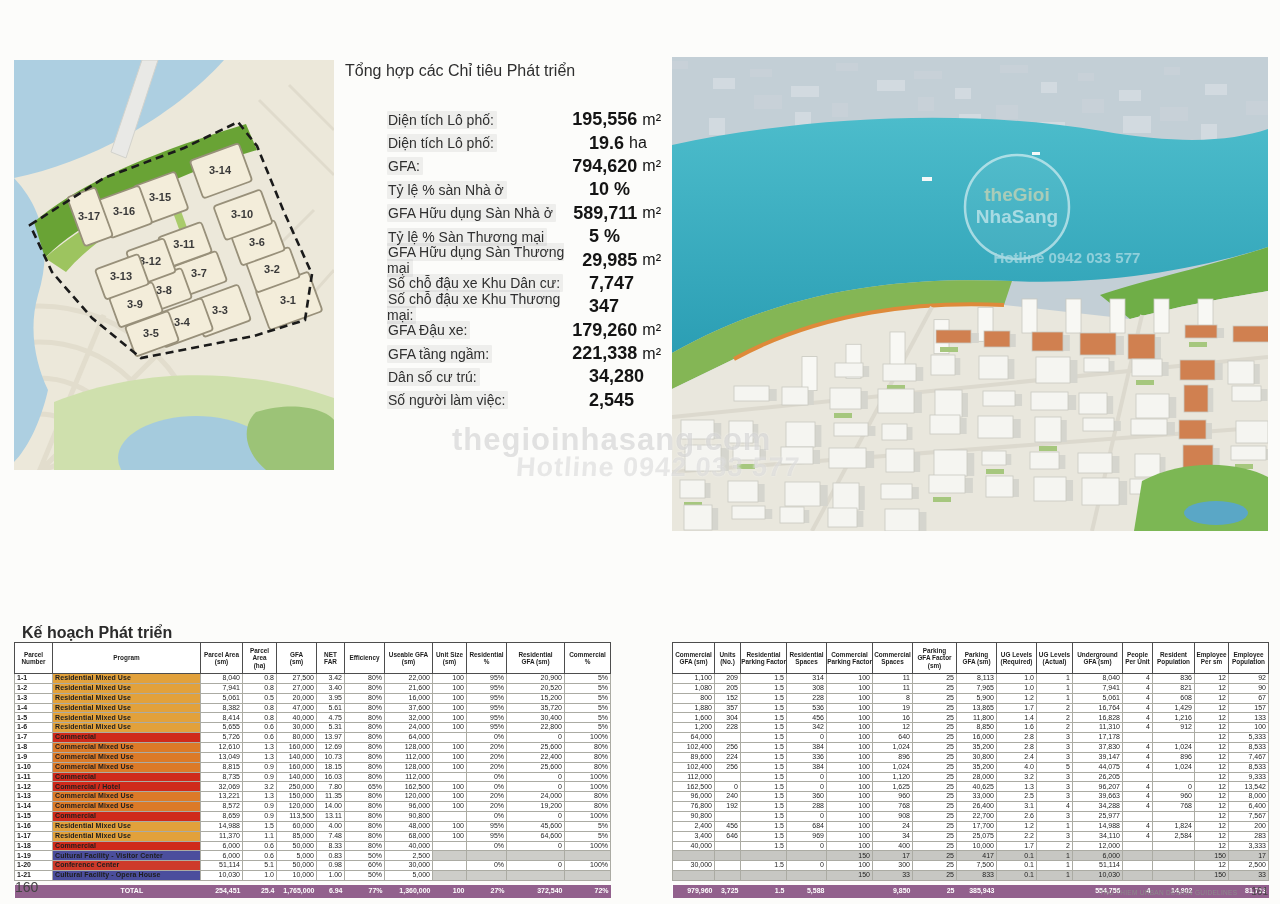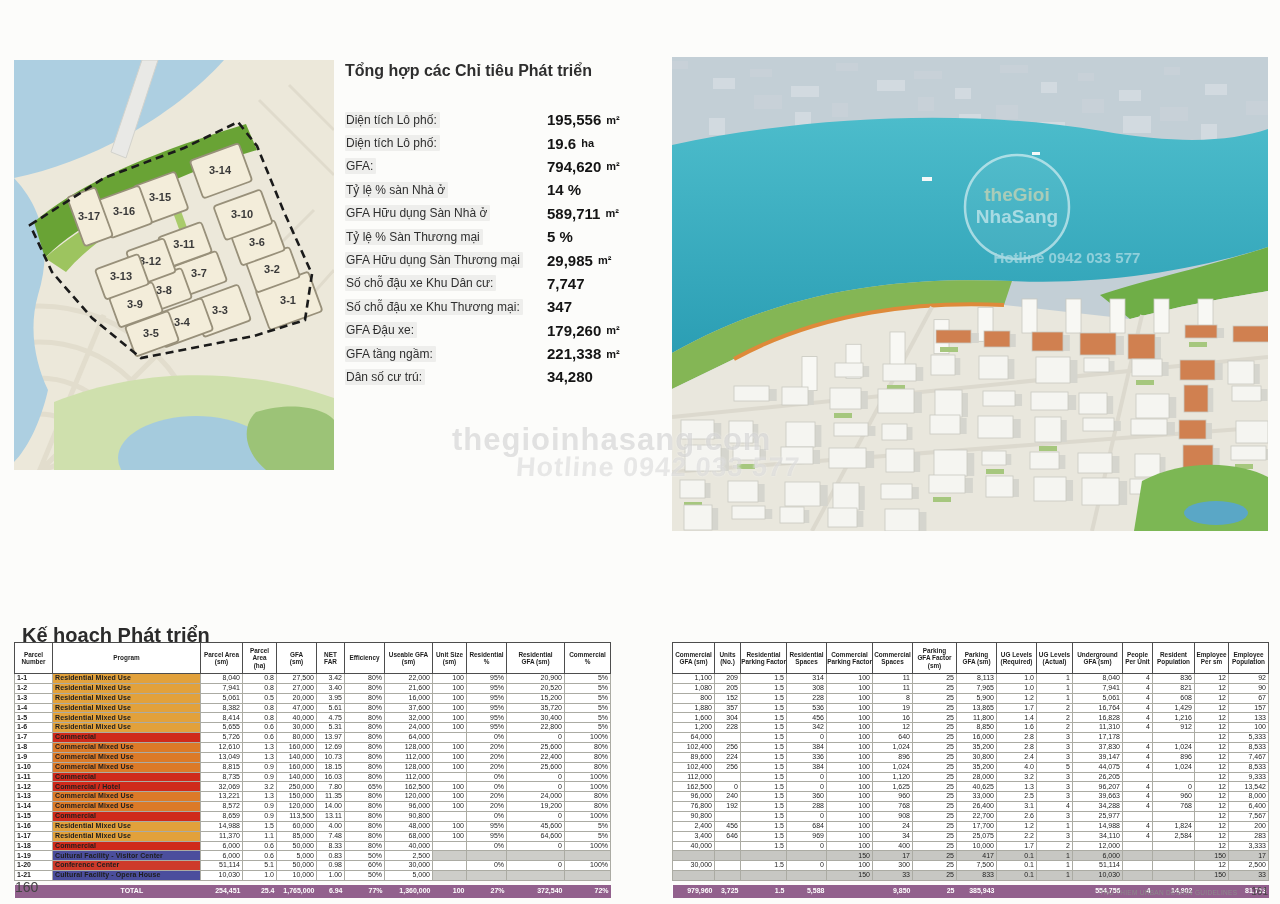--- a/index.html
+++ b/index.html
@@ -5,29 +5,29 @@
   html,body{margin:0;padding:0;}
   .page{position:relative;width:1280px;height:904px;background:#FCFCFA;font-family:"Liberation Sans",sans-serif;overflow:hidden;color:#222;}
   .page-title{position:absolute;left:16px;top:8px;margin:0;font-size:20px;font-weight:600;color:#3a3a3a;letter-spacing:.1px;}
   figure{margin:0;padding:0;}
   .map-figure{position:absolute;left:14px;top:60px;width:320px;height:410px;}
   .render-figure{position:absolute;left:672px;top:57px;width:596px;height:474px;}
   .map-figure svg,.render-figure svg{display:block;width:100%;height:100%;}
 
   
   .summary{position:absolute;left:345px;top:62px;width:316px;}
-  .summary h2{margin:0 0 28px 0;font-size:16px;font-weight:700;color:#2e2e2e;}
+  .summary h2{margin:0 0 28px 0;font-size:16px;font-weight:400;color:#2e2e2e;}
   .sum-row{display:flex;align-items:center;height:23.4px;}
-  .sum-label{width:202px;font-size:12px;color:#2f2f2f;}
+  .sum-label{width:202px;font-size:14px;color:#2f2f2f;margin-left:42px;}
   .sum-label span{background:rgba(0,0,0,0.055);padding:1px 3px 1px 1px;border-radius:1px;}
-  .sum-value{font-size:15px;font-weight:700;color:#141414;}
-  .sum-unit{font-size:11px;font-weight:700;color:#141414;margin-left:5px;}
+  .sum-value{font-size:18px;font-weight:700;color:#141414;}
+  .sum-unit{font-size:16px;font-weight:400;color:#141414;margin-left:5px;}
 
   
-  .plan-title{position:absolute;left:14px;top:616px;margin:8px;font-size:20px;font-weight:600;color:#2b2b2b;}
+  .plan-title{position:absolute;left:14px;top:616px;margin:8px;font-size:16px;font-weight:600;color:#2b2b2b;}
   .plan-table{position:absolute;top:642px;border-collapse:collapse;table-layout:fixed;width:596px;background:#fff;}
   #plan-left{left:14px;}
   #plan-right{left:672px;}
   .plan-table th{border:1px solid #4d4d4d;font-size:6.4px;line-height:7.2px;font-weight:700;color:#1c1c1c;text-align:center;vertical-align:middle;white-space:pre-line;height:28px;padding:1px 0;overflow:hidden;}
   .plan-table td{border:1px solid #ABABA3;font-size:7px;line-height:8.6px;height:8.86px;padding:0 2px;white-space:nowrap;overflow:hidden;color:#1d1d1d;}
   .plan-table td.num{text-align:right;}
   .plan-table td.parcel{font-weight:700;text-align:left;}
   .plan-table td.program{font-weight:700;letter-spacing:.1px;}
   .plan-table td.gray{background:#CDCDC9;}
   .plan-table tr.shaded td{background:#C7C7C3;}
@@ -132,21 +132,21 @@
           <span class="sum-value">19.6</span>
           <span class="sum-unit">ha</span>
         </div>
         <div class="sum-row">
           <span class="sum-label"><span>GFA:</span></span>
           <span class="sum-value">794,620</span>
           <span class="sum-unit">m²</span>
         </div>
         <div class="sum-row">
           <span class="sum-label"><span>Tỷ lệ % sàn Nhà ở</span></span>
-          <span class="sum-value">14 %</span>
+          <span class="sum-value">10 %</span>
         </div>
         <div class="sum-row">
           <span class="sum-label"><span>GFA Hữu dụng Sàn Nhà ở</span></span>
           <span class="sum-value">589,711</span>
           <span class="sum-unit">m²</span>
         </div>
         <div class="sum-row">
           <span class="sum-label"><span>Tỷ lệ % Sàn Thương mại</span></span>
           <span class="sum-value">5 %</span>
         </div>
@@ -169,20 +169,24 @@
           <span class="sum-unit">m²</span>
         </div>
         <div class="sum-row">
           <span class="sum-label"><span>GFA tầng ngầm:</span></span>
           <span class="sum-value">221,338</span>
           <span class="sum-unit">m²</span>
         </div>
         <div class="sum-row">
           <span class="sum-label"><span>Dân số cư trú:</span></span>
           <span class="sum-value">34,280</span>
+        </div>
+        <div class="sum-row">
+          <span class="sum-label"><span>Số người làm việc:</span></span>
+          <span class="sum-value">2,545</span>
         </div>
       </div>
   </section>
 
   <figure class="render-figure">
     <svg viewBox="0 0 596 474" preserveAspectRatio="none">
       <defs>
         <linearGradient id="wg" x1="0" y1="0" x2="0" y2="1">
           <stop offset="0" stop-color="#4CBCCB"></stop>
           <stop offset="1" stop-color="#2B9EB4"></stop>

